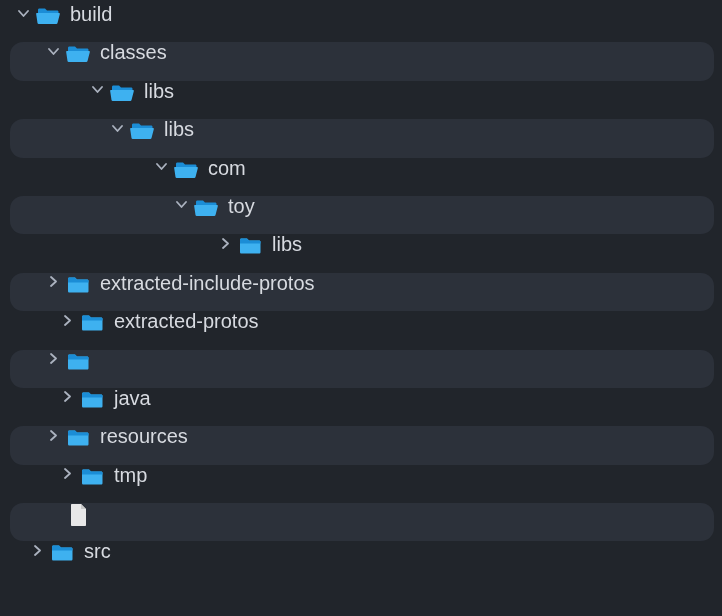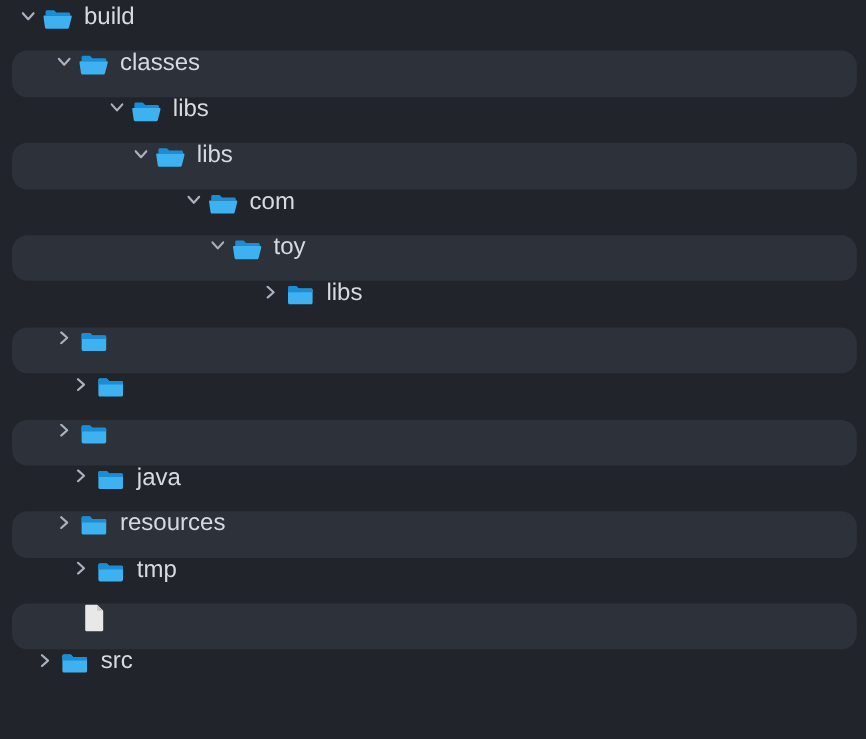--- a/index.html
+++ b/index.html
@@ -198,34 +198,36 @@
   <span class="chevron">
       <svg viewBox="0 0 11 11">
         <use href="#chev-right"></use>
       </svg>
     </span>
   <span class="folder-icon">
       <svg viewBox="0 0 24 20">
         <use href="#folder-closed"></use>
       </svg>
     </span>
+  <span class="label">extracted-include-protos</span>
 </div>
 
 <div class="row">
   <span class="indent" style="width:44px"></span>
   <span class="chevron">
       <svg viewBox="0 0 11 11">
         <use href="#chev-right"></use>
       </svg>
     </span>
   <span class="folder-icon">
       <svg viewBox="0 0 24 20">
         <use href="#folder-closed"></use>
       </svg>
     </span>
+  <span class="label">extracted-protos</span>
 </div>
 
 <div class="row alt">
   <span class="indent" style="width:30px"></span>
   <span class="chevron">
       <svg viewBox="0 0 11 11">
         <use href="#chev-right"></use>
       </svg>
     </span>
   <span class="folder-icon">

